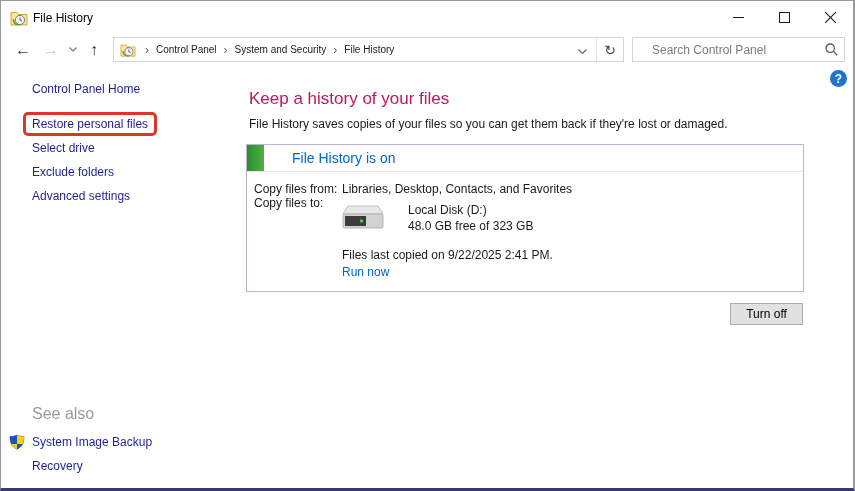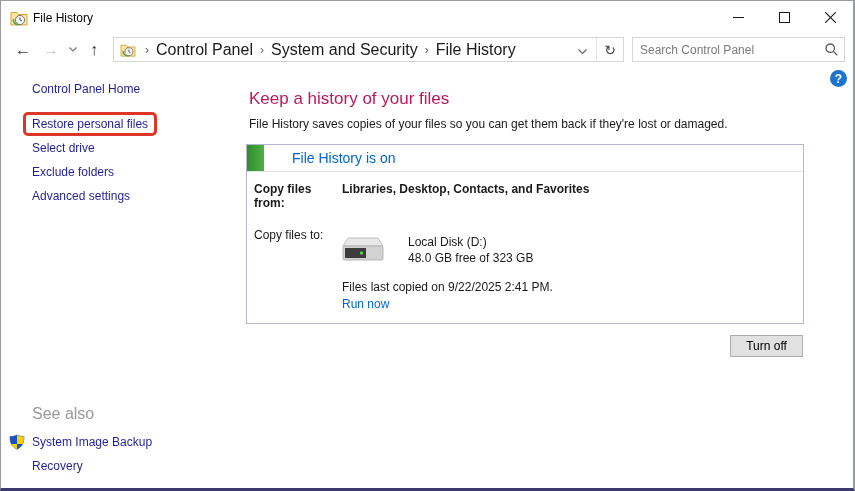--- a/index.html
+++ b/index.html
@@ -21,28 +21,28 @@
   .nav-btn { display:flex; align-items:center; justify-content:center; height:26px; }
   .arrow { font-size:16px; line-height:1; color:#333; }
   .arrow.disabled { color:#c7c7c7; }
   .back-btn { width:28px; } .fwd-btn { width:28px; } .hist-chevron { width:16px; } .up-btn { width:26px; margin-right:6px; }
   .addressbar {
     flex:1 1 auto; height:25px; border:1px solid #d6d6d6; background:#fff;
     display:flex; align-items:center; padding-left:4px; min-width:0;
   }
   .addressbar .loc-icon { width:16px; height:14px; margin:0 2px; flex:0 0 auto; }
   .crumb-sep { color:#5f5f5f; font-size:12px; padding:0 7px; }
-  .crumb { font-size:16px; color:#1a1a1a; white-space:nowrap; }
+  .crumb { font-size:10px; color:#1a1a1a; white-space:nowrap; }
   .addr-right { margin-left:auto; display:flex; align-items:center; height:100%; }
   .addr-chevron { padding:0 9px; }
   .addr-divider { width:1px; height:23px; background:#e3e3e3; }
   .refresh-btn { width:26px; text-align:center; font-size:14px; color:#444; }
   .searchbox {
     width:213px; height:25px; border:1px solid #d6d6d6; background:#fff;
-    margin-left:8px; display:flex; align-items:center; padding:0 6px 0 7px; flex:0 0 auto;
+    margin-left:8px; display:flex; align-items:center; padding:0 6px 0 19px; flex:0 0 auto;
   }
   .searchbox input {
     border:none; outline:none; flex:1 1 auto; font-size:12px; color:#333; min-width:0;
     font-family:"Liberation Sans","DejaVu Sans",sans-serif;
   }
   .searchbox input::placeholder { color:#7c7c7c; opacity:1; }
   
   .body { display:flex; height:425px; }
   .sidebar { position:relative; width:230px; flex:0 0 auto; padding:18px 0 0 31px; }
   .side-link { font-size:12px; line-height:13px; color:#1f1f96; cursor:pointer; width:fit-content; }
@@ -62,21 +62,21 @@
   .main { position:relative; flex:1 1 auto; padding:24px 0 0 18px; }
   .page-title { font-size:17px; color:#be185d; font-weight:400; }
   .page-desc { font-size:12px; color:#1a1a1a; margin-top:8px; }
   .status-panel { width:558px; margin:13px 0 0 -3px; border:1px solid #b5b5d6; background:#fff; }
   .panel-header { height:27px; display:flex; align-items:stretch; border-bottom:1px solid #e3e3e8; }
   .green-bar { width:17px; background:linear-gradient(90deg,#2f8f2f,#4fae43); flex:0 0 auto; }
   .panel-title { font-size:14px; color:#0066cc; line-height:26px; padding-left:28px; }
   .panel-body { padding:10px 0 12px 7px; font-size:12px; color:#1a1a1a; }
   .info-row { display:flex; }
   .info-row .label { width:88px; flex:0 0 auto; }
-  .row-from { margin-bottom:18px;font-weight:bold; }
+  .row-from { margin-bottom:0; }
   .col2 { flex:1 1 auto; }
   .drive-row { display:flex; align-items:center; margin-top:7px; }
   .drive-icon { width:42px; height:30px; flex:0 0 auto; }
   .drive-text { margin-left:24px; }
   .drive-size { margin-top:2px; }
   .last-copied { margin-top:15px; }
   .run-now { margin-top:3px; color:#0066cc; width:fit-content; cursor:pointer; }
   .turnoff-btn {
     display:block; margin:11px 50px 0 auto; width:73px; height:22px;
     background:#e1e1e1; border:1px solid #adadad; font-size:12px; color:#000;

